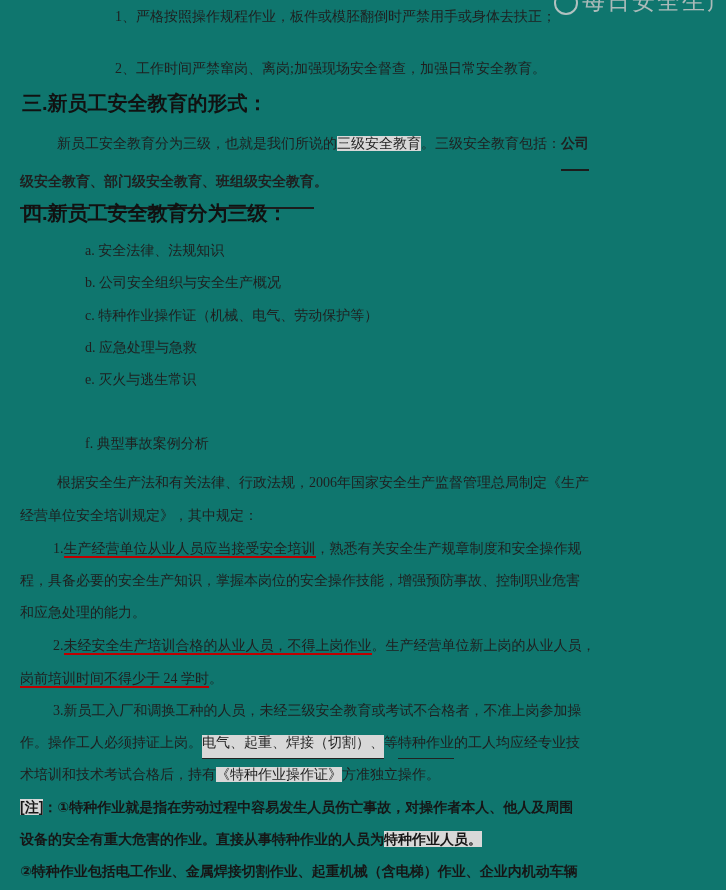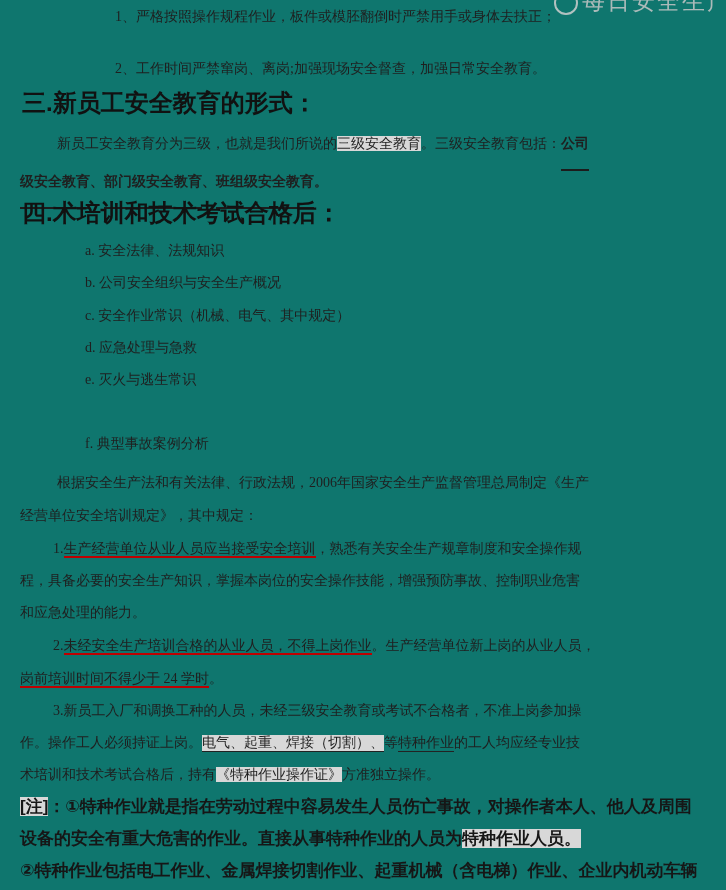--- a/index.html
+++ b/index.html
@@ -14,32 +14,32 @@
   .ln{
     position:absolute;
     font-size:14px;
     line-height:26px;
     white-space:nowrap;
     color:#1f1f1f;
   }
   .hd{
     font-family:"Liberation Sans","DejaVu Sans",sans-serif;
     font-weight:bold;
-    font-size:24px;
+    font-size:20px;
     color:#111111;
   }
   .note{
     font-family:"Liberation Sans","DejaVu Sans",sans-serif;
     font-weight:bold;
-    font-size:17px;
+    font-size:14px;
     color:#161616;
   }
   .hl{background:#d8d8d8;}
   .b{font-weight:bold;}
-  .u{border-bottom:1.5px solid #222222;padding-bottom:1px;}
+  .u{border-bottom:1.5px solid #222222;padding-bottom:8px;}
   .bu{font-weight:bold;border-bottom:2px solid #1c1c1c;padding-bottom:18px;}
   .redu{border-bottom:2px solid #bf0000;padding-bottom:0;}
   .watermark{
     position:absolute;
     top:-14px;right:-6px;
     font-family:"Liberation Sans","DejaVu Sans",sans-serif;
     font-size:23px;
     letter-spacing:2px;
     color:#c7c7c7;
     opacity:0.85;
@@ -61,24 +61,24 @@
 
   <div class="watermark"><span class="wm-circle"></span><span>每日安全生产</span></div>
 
   <div class="ln" style="top:4px;left:115px;"><span>1、严格按照操作规程作业，板件或模胚翻倒时严禁用手或身体去扶正；</span></div>
   <div class="ln" style="top:56px;left:115px;"><span>2、工作时间严禁窜岗、离岗;加强现场安全督查，加强日常安全教育。</span></div>
 
   <div class="ln hd" style="top:90px;left:22px;">三.新员工安全教育的形式：</div>
   <div class="ln" style="top:131px;left:57px;"><span>新员工安全教育分为三级，也就是我们所说的</span><span class="hl">三级安全教育</span><span>。三级安全教育包括：</span><span class="bu">公司</span></div>
   <div class="ln" style="top:169px;left:20px;"><span class="bu">级安全教育</span><span class="b">、</span><span class="bu">部门级安全教育</span><span class="b">、</span><span class="bu">班组级安全教育</span><span class="b">。</span></div>
 
-  <div class="ln hd" style="top:200px;left:22px;">四.术培训和技术考试合格后：</div>
+  <div class="ln hd" style="top:200px;left:22px;">四.新员工安全教育分为三级：</div>
   <div class="ln" style="top:238px;left:85px;">a. 安全法律、法规知识</div>
   <div class="ln" style="top:270px;left:85px;">b. 公司安全组织与安全生产概况</div>
-  <div class="ln" style="top:303px;left:85px;">c. 安全作业常识（机械、电气、其中规定）</div>
+  <div class="ln" style="top:303px;left:85px;">c. 特种作业操作证（机械、电气、劳动保护等）</div>
   <div class="ln" style="top:335px;left:85px;">d. 应急处理与急救</div>
   <div class="ln" style="top:367px;left:85px;">e. 灭火与逃生常识</div>
   <div class="ln" style="top:399px;left:85px;margin-top:32px;">f. 典型事故案例分析</div>
 
   <div class="ln" style="top:470px;left:57px;">根据安全生产法和有关法律、行政法规，2006年国家安全生产监督管理总局制定《生产</div>
   <div class="ln" style="top:503px;left:20px;">经营单位安全培训规定》，其中规定：</div>
 
   <div class="ln" style="top:536px;left:53px;"><span>1.</span><span class="redu">生产经营单位从业人员应当接受安全培训</span><span>，熟悉有关安全生产规章制度和安全操作规</span></div>
   <div class="ln" style="top:568px;left:20px;">程，具备必要的安全生产知识，掌握本岗位的安全操作技能，增强预防事故、控制职业危害</div>
   <div class="ln" style="top:600px;left:20px;">和应急处理的能力。</div>

